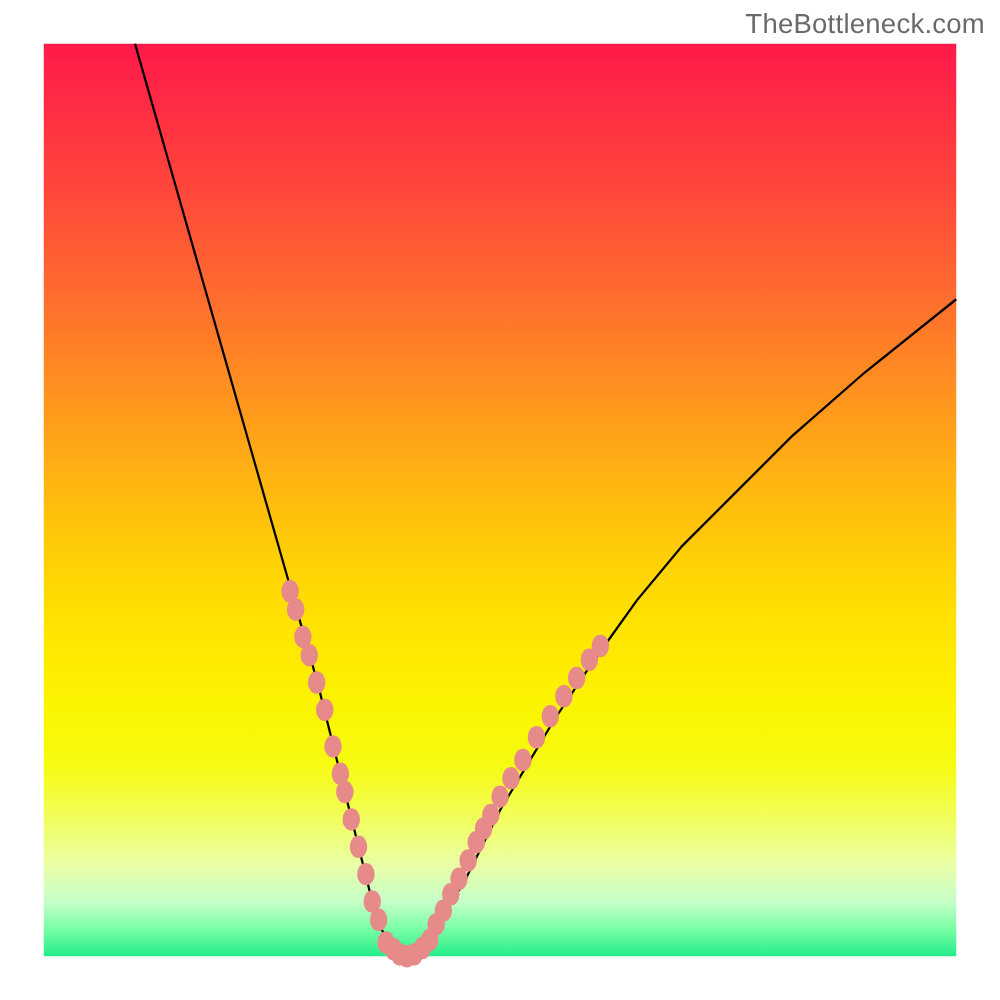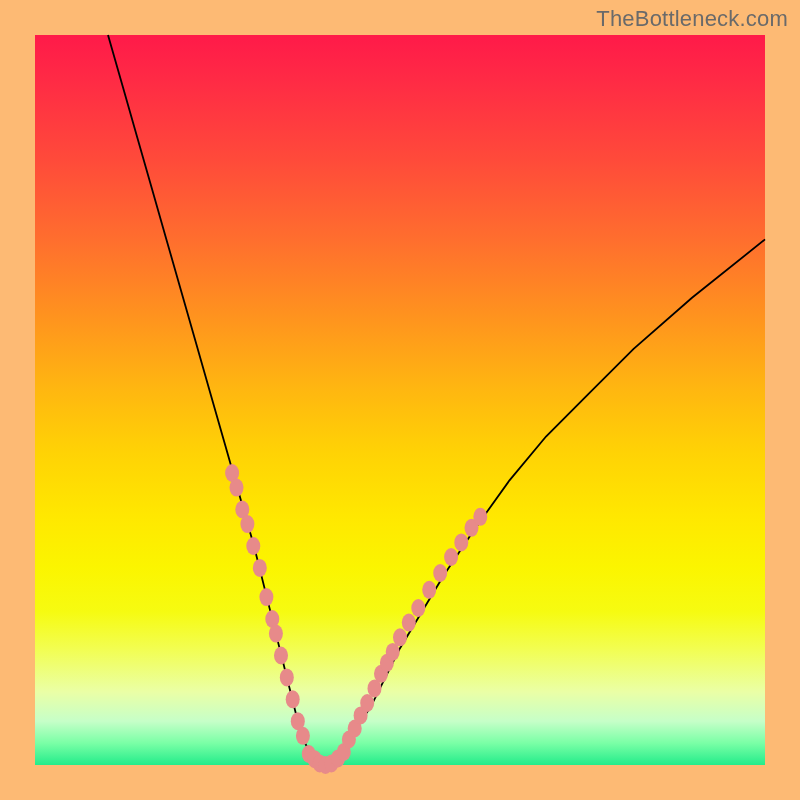--- a/index.html
+++ b/index.html
@@ -10,21 +10,21 @@
     background: #000;
     font-family: Arial, Helvetica, sans-serif;
     overflow: hidden;
   }
   .frame {
     position: absolute;
     left: 0;
     top: 0;
     width: 800px;
     height: 800px;
-    background: #fdba74;
+    background: #ffffff;
   }
   .plot {
     position: absolute;
     left: 35px;
     top: 35px;
     width: 730px;
     height: 730px;
     
     background: linear-gradient(to bottom,
       #ff1a49 0%,

